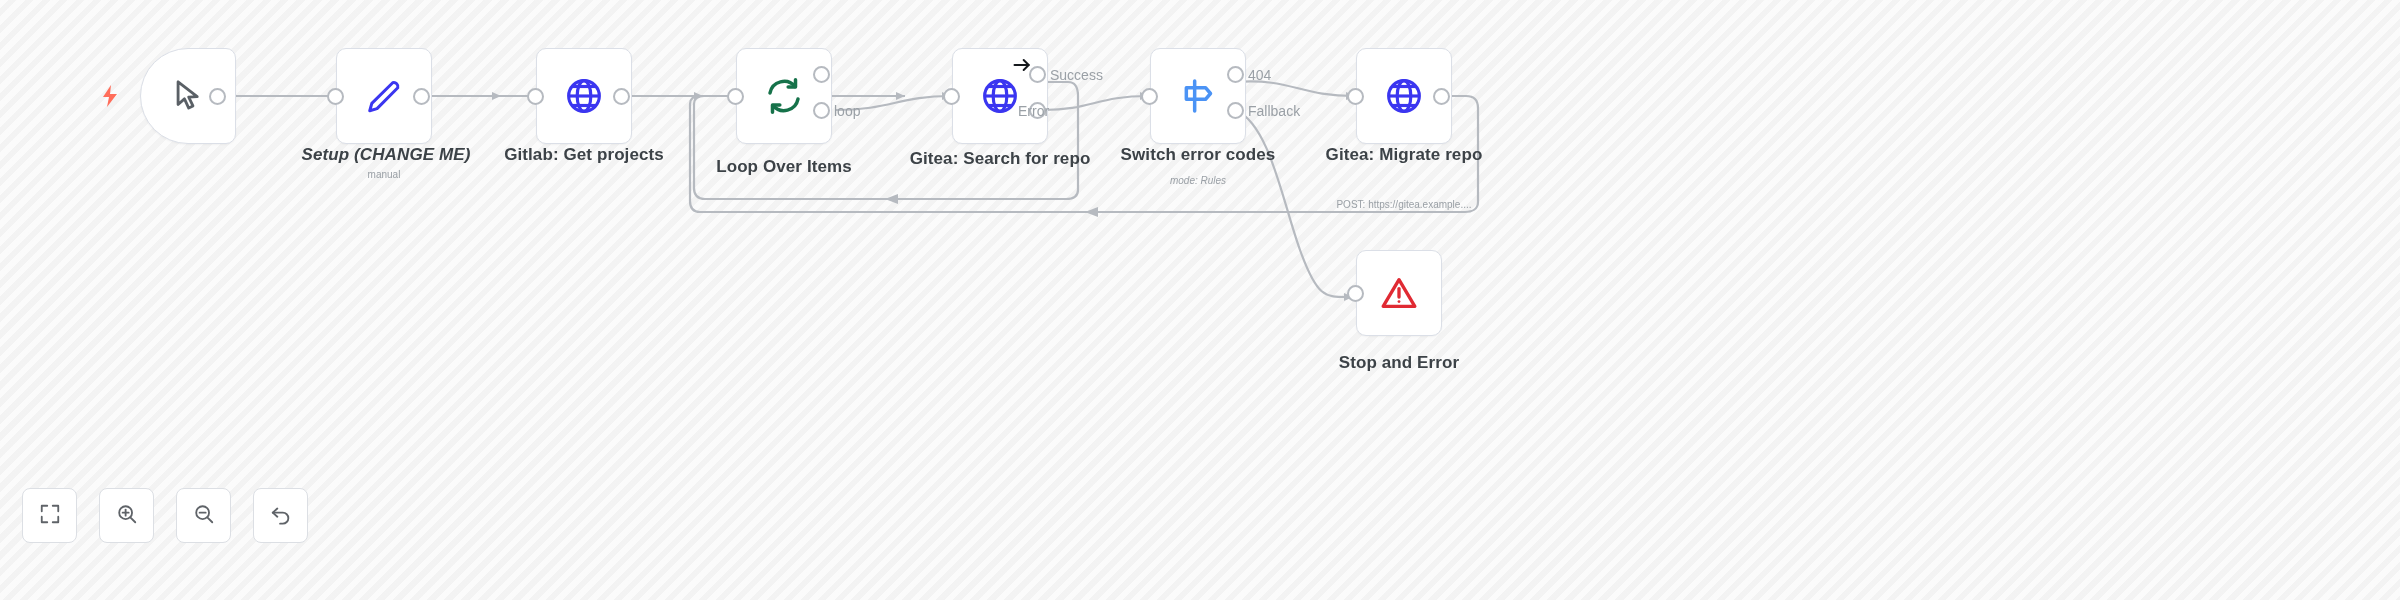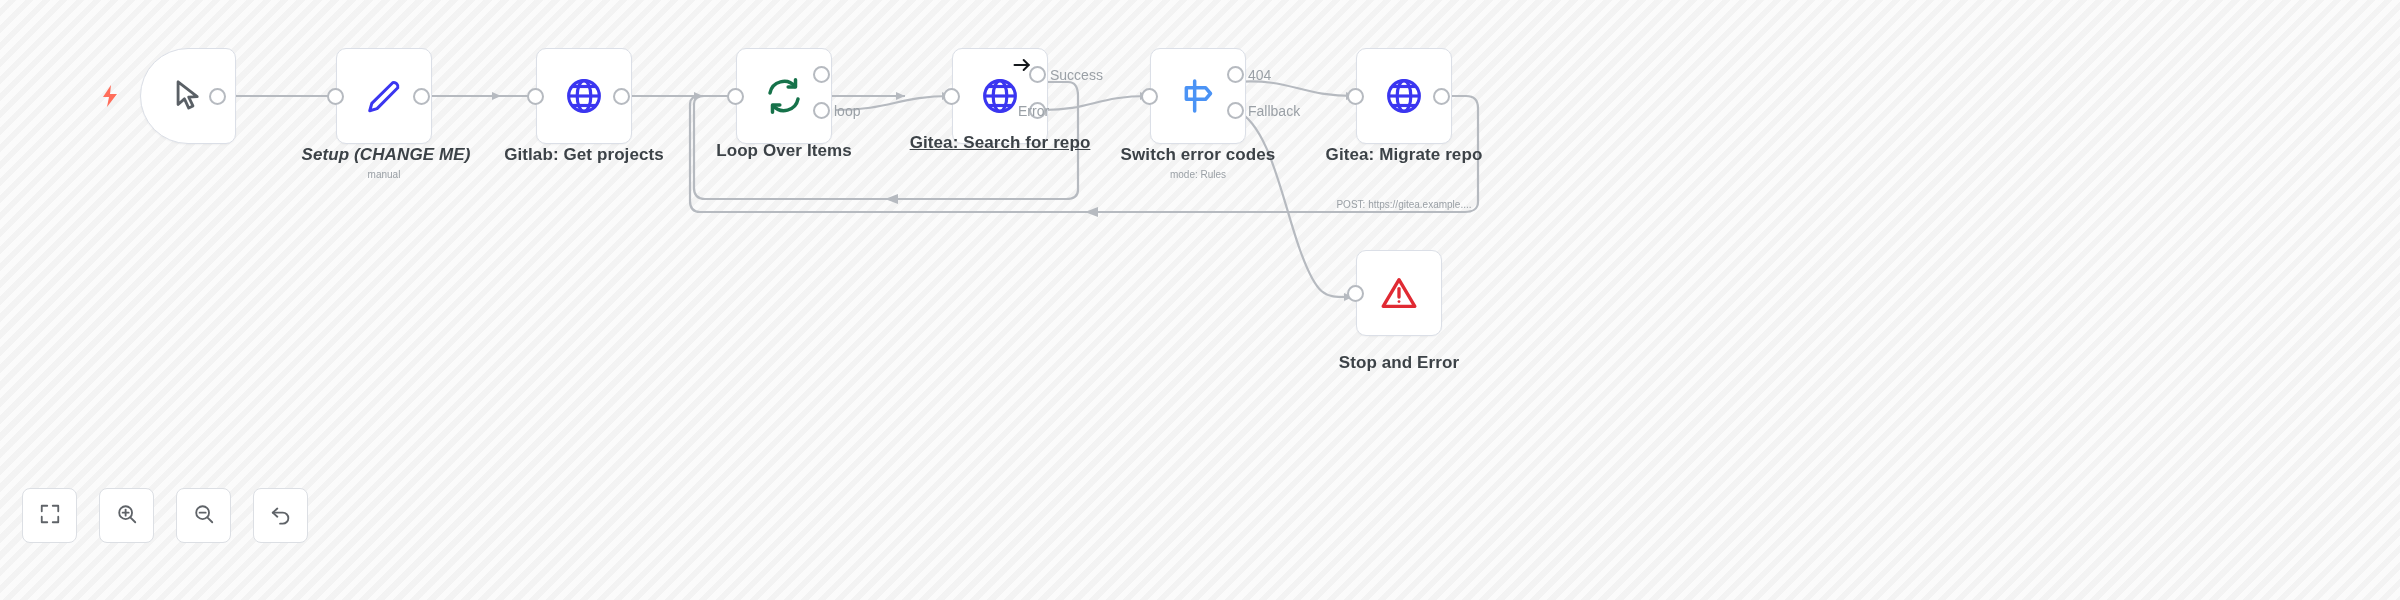--- a/index.html
+++ b/index.html
@@ -212,21 +212,21 @@
         <path d="M20.4 13.8 A8.6 8.6 0 0 1 5.4 17.7"></path>
         <polyline points="18.9,2.2 18.9,6.6 14.5,6.6"></polyline>
         <polyline points="5.1,21.8 5.1,17.4 9.5,17.4"></polyline>
       </svg>
     </span>
   </div>
   <div class="port" style="left:727px; top:88px;"></div>
   <div class="port" style="left:813px; top:66px;"></div>
   <div class="port" style="left:813px; top:102px;"></div>
   <div class="portlabel" style="left:834px; top:103px;">loop</div>
-  <div class="nlabel" style="left:664px; top:140px; width:240px;">
+  <div class="nlabel" style="left:664px; top:156px; width:240px;">
     <div>Loop Over Items</div>
   </div>
 
   <div class="node" style="left:952px; top:48px; width:96px; height:96px;">
     <span>
       <svg width="40" height="40" viewBox="0 0 24 24" fill="none" stroke="#3b36f0" stroke-width="1.9">
         <circle cx="12" cy="12" r="9.2"></circle>
         <ellipse cx="12" cy="12" rx="4.1" ry="9.2"></ellipse>
         <line x1="2.8" y1="12" x2="21.2" y2="12"></line>
         <line x1="4.6" y1="6.3" x2="19.4" y2="6.3"></line>
@@ -238,41 +238,41 @@
     <svg width="20" height="20" viewBox="0 0 24 24" fill="none" stroke="#15181c" stroke-width="2.4" stroke-linecap="round" stroke-linejoin="round">
       <line x1="3" y1="12" x2="20" y2="12"></line>
       <polyline points="14,6 20,12 14,18"></polyline>
     </svg>
   </div>
   <div class="port" style="left:943px; top:88px;"></div>
   <div class="port" style="left:1029px; top:66px;"></div>
   <div class="port" style="left:1029px; top:102px;"></div>
   <div class="portlabel" style="left:1050px; top:67px;">Success</div>
   <div class="portlabel" style="left:1018px; top:103px;">Error</div>
-  <div class="nlabel" style="left:880px; top:132px; width:240px;text-decoration:underline;">
+  <div class="nlabel" style="left:880px; top:148px; width:240px;">
     <div>Gitea: Search for repo</div>
   </div>
 
   <div class="node" style="left:1150px; top:48px; width:96px; height:96px;">
     <span>
       <svg width="40" height="40" viewBox="0 0 24 24" fill="none" stroke="#4b93f5" stroke-width="2.1" stroke-linecap="round" stroke-linejoin="round">
         <line x1="10" y1="3" x2="10" y2="21"></line>
         <path d="M5 7 L16.5 7 L19.5 10.5 L16.5 14 L5 14 z"></path>
       </svg>
     </span>
   </div>
   <div class="port" style="left:1141px; top:88px;"></div>
   <div class="port" style="left:1227px; top:66px;"></div>
   <div class="port" style="left:1227px; top:102px;"></div>
   <div class="portlabel" style="left:1248px; top:67px;">404</div>
   <div class="portlabel" style="left:1248px; top:103px;">Fallback</div>
   <div class="nlabel" style="left:1078px; top:144px; width:240px;text-align:center;">
     <div>Switch error codes</div>
   </div>
-  <div class="nsub" style="left:1078px; top:165px; width:240px;">mode: Rules</div>
+  <div class="nsub" style="left:1078px; top:171px; width:240px;font-style:italic;">mode: Rules</div>
 
   <div class="node" style="left:1356px; top:48px; width:96px; height:96px;">
     <span>
       <svg width="40" height="40" viewBox="0 0 24 24" fill="none" stroke="#3b36f0" stroke-width="1.9">
         <circle cx="12" cy="12" r="9.2"></circle>
         <ellipse cx="12" cy="12" rx="4.1" ry="9.2"></ellipse>
         <line x1="2.8" y1="12" x2="21.2" y2="12"></line>
         <line x1="4.6" y1="6.3" x2="19.4" y2="6.3"></line>
         <line x1="4.6" y1="17.7" x2="19.4" y2="17.7"></line>
       </svg>

